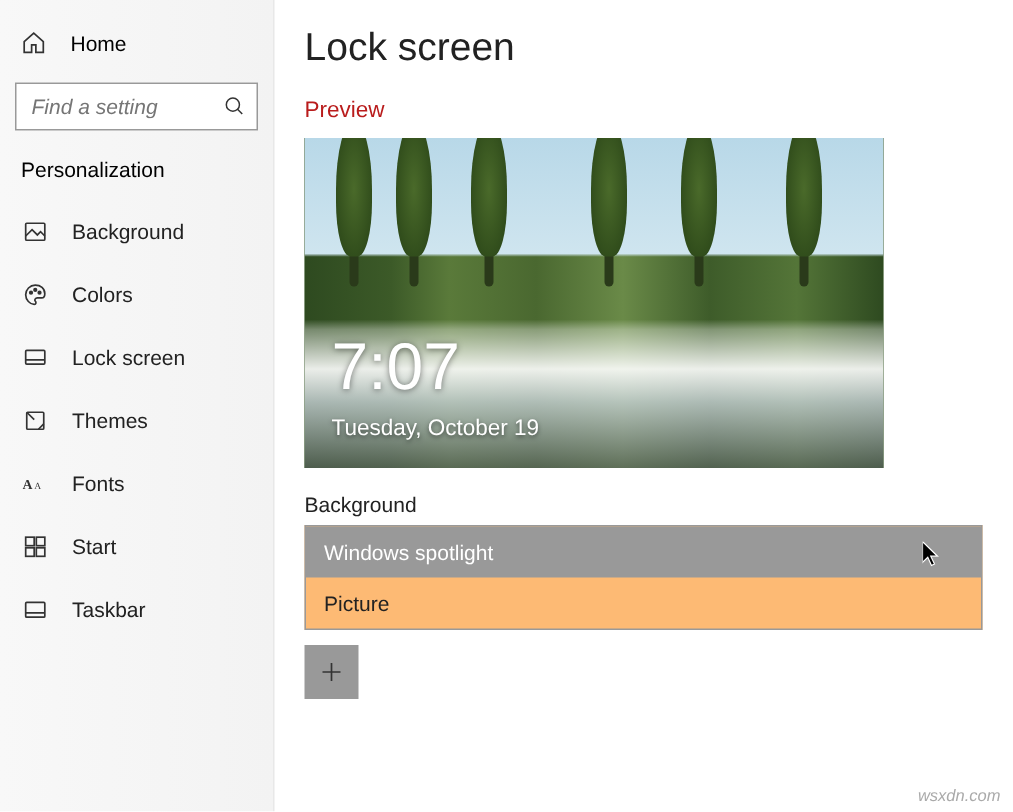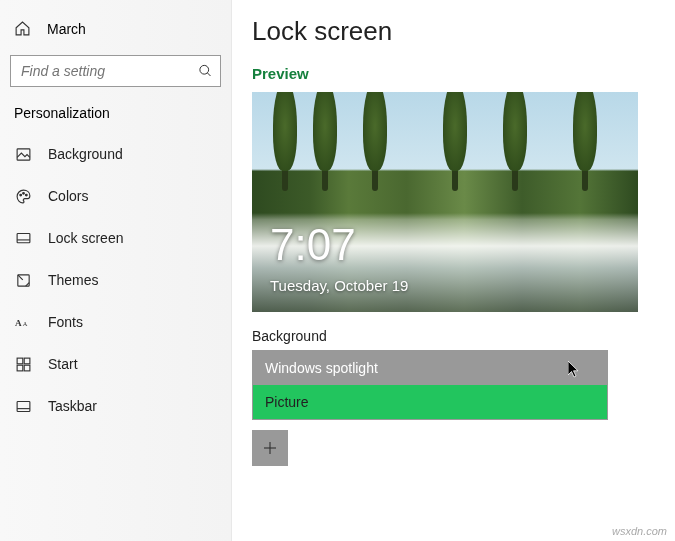--- a/index.html
+++ b/index.html
@@ -69,23 +69,23 @@
       position: relative;
     }
     .page-title {
       font-size: 26px;
       font-weight: 400;
       margin-bottom: 18px;
       color: #222;
     }
     .sub-label {
       font-size: 15px;
-      font-weight: 700;
+      font-weight: 400;
       margin-bottom: 10px;
-      color: #15803d;
+      color: #b91c1c;
     }
     .preview-box {
       width: 386px;
       height: 220px;
       background: #4a6b3a;
       position: relative;
       overflow: hidden;
       margin-bottom: 16px;
     }
     .preview-scene {
@@ -111,23 +111,23 @@
     .preview-date {
       position: absolute;
       left: 18px;
       bottom: 18px;
       color: #fff;
       font-size: 15px;
       text-shadow: 0 1px 3px rgba(0,0,0,.5);
     }
     .bg-label { font-size:14px; color:#222; margin-bottom:6px; }
     .dropdown {
-      width: 356px;
+      width: 452px;
       border: 1px solid #999;
-      background: #22c55e;
+      background: #fdba74;
     }
     .dd-option {
       padding: 9px 12px;
       font-size: 14px;
       color: #222;
       position: relative;
     }
     .dd-option.selected {
       background: #999;
       color: #fff;
@@ -161,21 +161,21 @@
 <body>
 
 <div class="sidebar">
 
   <div class="home-row">
     <span class="icon">
       <svg width="17" height="17" viewBox="0 0 24 24" fill="none" stroke="#333" stroke-width="1.6">
         <path d="M3 11 L12 3 L21 11 V21 H14 V14 H10 V21 H3 Z"></path>
       </svg>
     </span>
-    <span class="label">March</span>
+    <span class="label">Home</span>
   </div>
 
   <div class="search-wrap">
     <input type="text" class="search-input" placeholder="Find a setting" style="">
     <span class="search-icon-right">
       <svg width="15" height="15" viewBox="0 0 24 24" fill="none" stroke="#333" stroke-width="1.6">
         <circle cx="10" cy="10" r="7"></circle>
           <line x1="20" y1="20" x2="15" y2="15"></line>
       </svg>
     </span>

